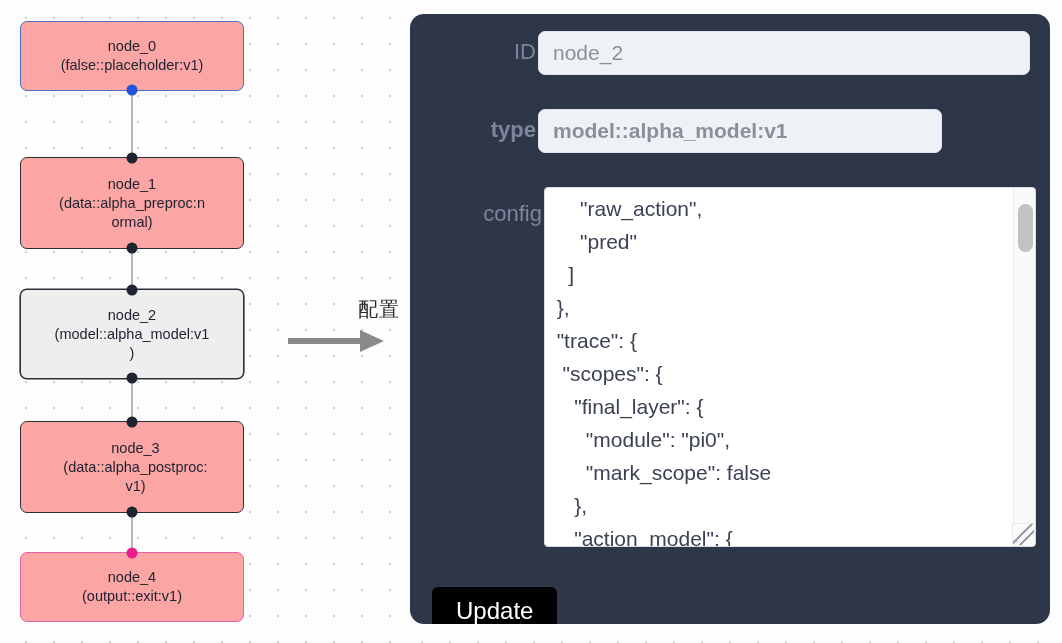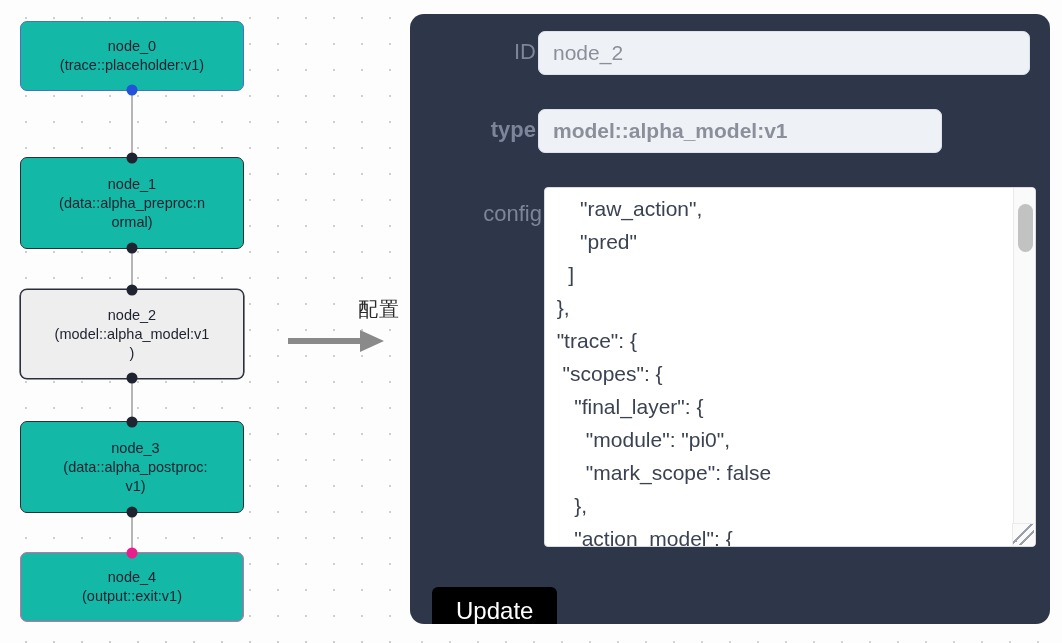--- a/index.html
+++ b/index.html
@@ -40,21 +40,21 @@
     background-image: radial-gradient(#d4d4d4 1.05px, transparent 1.15px);
     background-size: 28px 26px;
     background-position: 0px 5px;
     overflow: hidden;
   }
 
   
   .node {
     position: absolute;
     width: 224px;
-    background: #14b8a6;
+    background: #fca5a5;
     border: 1.6px solid #2b2f3a;
     border-radius: 7px;
     color: #1d2130;
     font-size: 14.5px;
     line-height: 19px;
     text-align: center;
     display: flex;
     flex-direction: column;
     align-items: center;
     justify-content: center;
@@ -233,21 +233,21 @@
   <div id="canvas"></div>
   <div id="canvas-right"></div>
 
   <div class="edge" style="top:90px; height:68px;"></div>
   <div class="edge" style="top:248px; height:70px;"></div>
   <div class="edge" style="top:378px; height:44px;"></div>
   <div class="edge" style="top:512px; height:40px;"></div>
 
   <div class="node input-node" style="left:20px; top:21px; height:70px;">
     <div class="nid">node_0</div>
-    <div class="ntype">(trace::placeholder:v1)</div>
+    <div class="ntype">(false::placeholder:v1)</div>
     <div class="handle bottom blue"></div>
   </div>
 
   <div class="node" style="left:20px; top:157px; height:92px;">
     <div class="nid">node_1</div>
     <div class="ntype">(data::alpha_preproc:n
 ormal)</div>
     <div class="handle top"></div>
     <div class="handle bottom"></div>
   </div>

